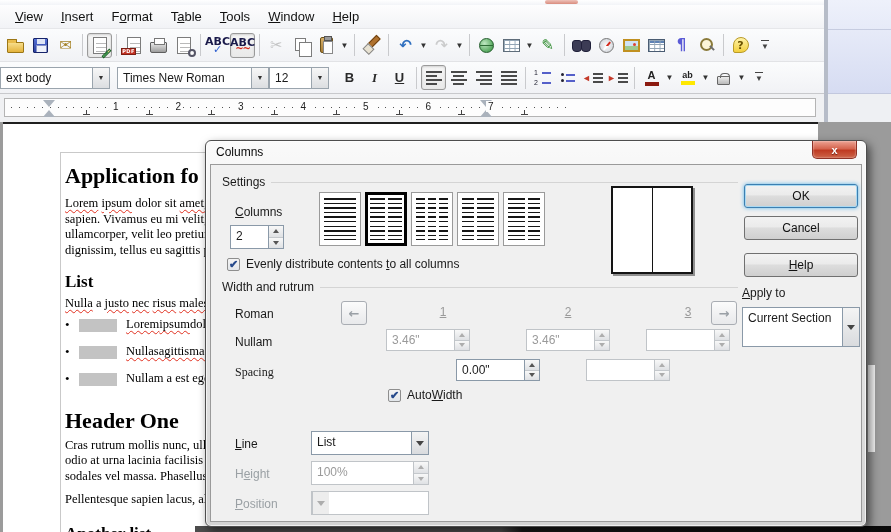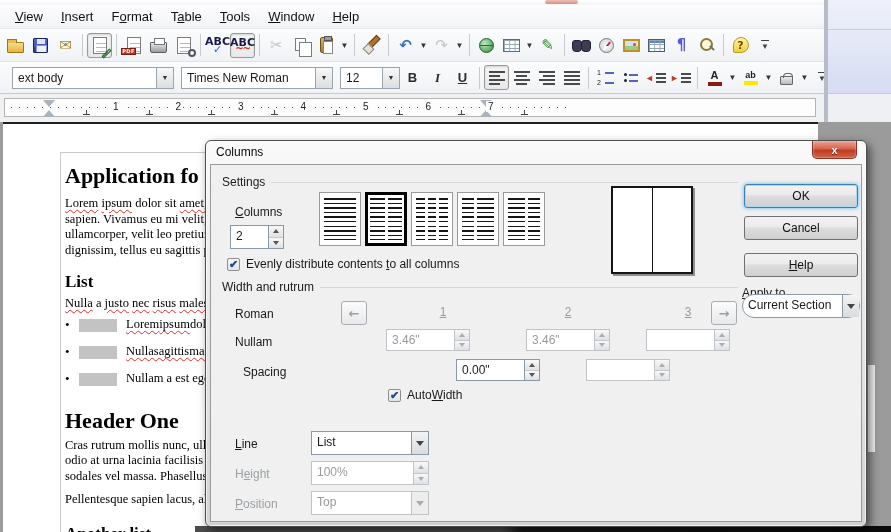--- a/index.html
+++ b/index.html
@@ -343,29 +343,29 @@
       <div class="tsep"></div>
       <div class="tbtn">
         <span class="ic">
           <span class="ic-help">?</span>
         </span>
       </div>
       <div class="overflow"><i></i>▼</div>
     </div>
 
   <div class="toolbar" id="fmtbar">
-    <div class="combo" style="width:162px;margin-left:12px;">
+    <div class="combo" style="width:110px;margin-left:0;">
       <span class="cval">ext body</span>
       <span class="dbtn">▼</span>
     </div>
     <div class="combo" style="width:152px;margin-left:7px;">
       <span class="cval">Times New Roman</span>
       <span class="dbtn">▼</span>
     </div>
-    <div class="combo" style="width:60px;margin-left:7px;">
+    <div class="combo" style="width:60px;">
       <span class="cval">12</span>
       <span class="dbtn">▼</span>
     </div>
     <span style="width:8px"></span>
     <div class="tbtn">
         <span class="fmt-letter">B</span>
       </div>
     <div class="tbtn">
         <span class="fmt-letter" style="font-style:italic;font-family:'Liberation Serif',serif;">I</span>
       </div>
@@ -612,21 +612,21 @@
           <span>OK</span>
         </div>
       <div class="abs wbtn" style="left:533px;top:51px;width:114px;height:24px;">
           <span>Cancel</span>
         </div>
       <div class="abs wbtn" style="left:533px;top:88px;width:114px;height:24px;">
           <span><u>H</u>elp</span>
         </div>
 
       <div class="abs lbl" style="left:531px;top:121px;"><u>A</u>pply to</div>
-      <div class="abs drop" style="left:531px;top:129px;width:118px;height:24px;border-radius:12px;">
+      <div class="abs drop" style="left:531px;top:142px;width:118px;height:40px;">
         <span class="val">Current Section</span>
         <span class="dbtn2"></span>
       </div>
 
       <div class="abs grp-cap" style="left:11px;top:115px;width:516px;">
         <span>Width and rutrum</span>
           <span class="line"></span>
       </div>
       <div class="abs lbl" style="left:24px;top:142px;">Roman</div>
       <div class="abs navbtn" style="left:130px;top:136px;">
@@ -655,21 +655,21 @@
           </span>
       </div>
       <div class="abs sfield dis" style="left:435px;top:164px;width:84px;">
         <span class="val"></span>
         <span class="spin">
             <i class="up"></i>
             <i class="dn"></i>
           </span>
       </div>
 
-      <div class="abs lbl" style="left:32px;top:200px;">Spacing</div>
+      <div class="abs lbl" style="left:24px;top:200px;font-family:Liberation Serif, serif;">Spacing</div>
       <div class="abs sfield" style="left:245px;top:194px;width:84px;">
         <span class="val">0.00"</span>
         <span class="spin">
             <i class="up"></i>
             <i class="dn"></i>
           </span>
       </div>
       <div class="abs sfield dis" style="left:375px;top:194px;width:84px;">
         <span class="val"></span>
         <span class="spin">
@@ -691,19 +691,18 @@
       <div class="abs lbl dis" style="left:24px;top:302px;">H<u>e</u>ight</div>
       <div class="abs sfield dis" style="left:100px;top:296px;width:118px;height:24px;">
         <span class="val">100%</span>
         <span class="spin">
             <i class="up"></i>
             <i class="dn"></i>
           </span>
       </div>
       <div class="abs lbl dis" style="left:24px;top:332px;"><u>P</u>osition</div>
       <div class="abs drop dis" style="left:100px;top:326px;width:118px;height:24px;">
-        <span class="val">Top</span>
         <span class="dbtn2"></span>
       </div>
 
     </div>
   </div>
 </div>
 
 </body></html>

